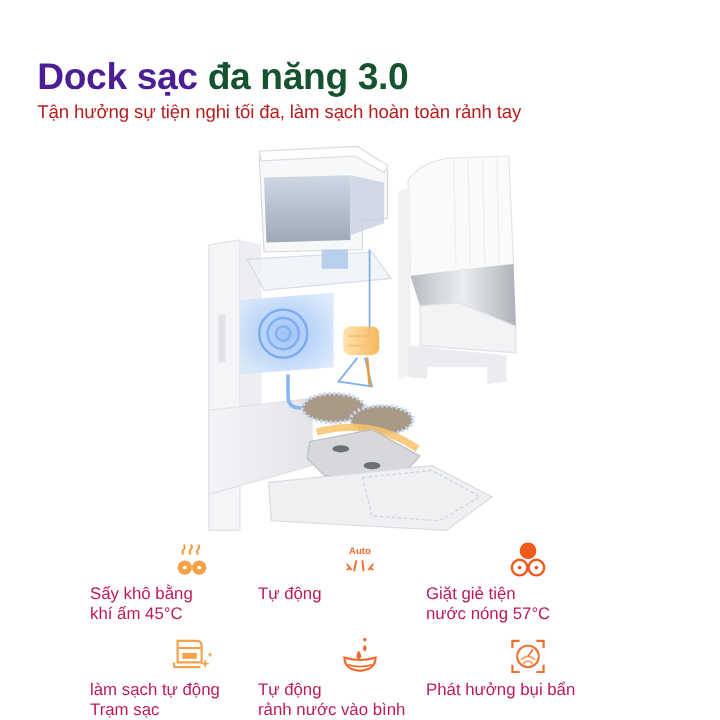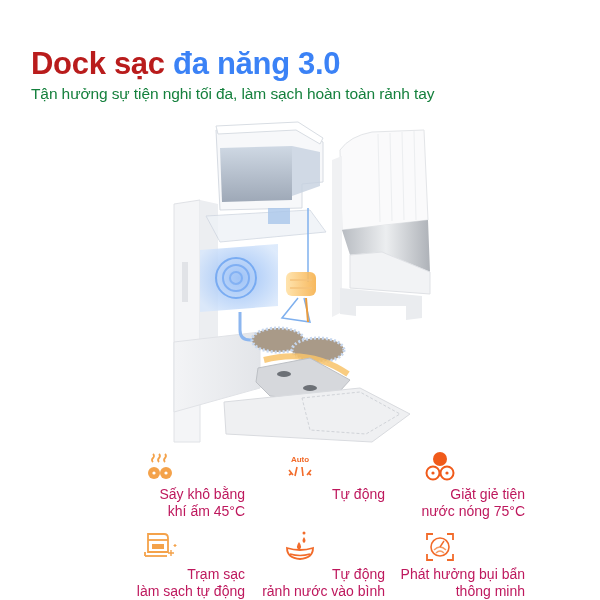--- a/index.html
+++ b/index.html
@@ -1,27 +1,27 @@
 <!DOCTYPE html>
 <html><head>
 <meta charset="utf-8">
 <style>
   * { margin:0; padding:0; box-sizing:border-box; }
   html, body { width:600px; height:600px; background:#ffffff; overflow:hidden; }
   body { font-family:"Liberation Sans", "DejaVu Sans", sans-serif; color:#222; position:relative; }
 
   .title { position:absolute; left:31px; top:44px; font-size:31px; font-weight:bold; letter-spacing:-0.3px; white-space:nowrap; line-height:40px; }
-  .title .dark { color:#b91c1c; }
-  .title .accent { color:#3b82f6; }
-  .subtitle { position:absolute; left:31px; top:85px; font-size:15.5px; color:#15803d; white-space:nowrap; letter-spacing:-0.1px; }
+  .title .dark { color:#4c1d95; }
+  .title .accent { color:#14532d; }
+  .subtitle { position:absolute; left:31px; top:85px; font-size:15.5px; color:#b91c1c; white-space:nowrap; letter-spacing:-0.1px; }
 
   .product { position:absolute; left:160px; top:112px; width:300px; height:335px; }
 
   .features { position:absolute; left:0; top:446px; width:600px; }
-  .feature { position:absolute; width:170px; text-align:right; }
+  .feature { position:absolute; width:170px; text-align:left; }
   .feature .icon { height:36px; display:flex; align-items:flex-end; justify-content:center; }
   .feature .label { margin-top:4px; font-size:14px; line-height:17px; color:#be185d; }
   .feature .label span { display:block; white-space:nowrap; }
 </style>
 </head>
 <body>
 
 <div class="title">
   <span class="dark">Dock sạc </span><span class="accent">đa năng 3.0</span>
 </div>
@@ -142,39 +142,39 @@
       <svg width="30" height="32" viewBox="0 0 30 32">
         <circle cx="15" cy="9" r="7" fill="#f05a1a"></circle>
         <circle cx="8" cy="23" r="6.5" fill="#fff" stroke="#f05a1a" stroke-width="2"></circle>
         <circle cx="22" cy="23" r="6.5" fill="#fff" stroke="#f05a1a" stroke-width="2"></circle>
         <circle cx="8" cy="23" r="1.6" fill="#f05a1a"></circle>
         <circle cx="22" cy="23" r="1.6" fill="#f05a1a"></circle>
       </svg>
     </div>
     <div class="label">
       <span>Giặt giẻ tiện</span>
-      <span>nước nóng 75°C</span>
+      <span>nước nóng 57°C</span>
     </div>
   </div>
 
   <div class="feature" style="left:75px; top:80px;">
     <div class="icon">
       <svg width="36" height="32" viewBox="0 0 36 32">
         <path d="M6 4 h16 q4 0 4 4 v14 h-20 z" fill="none" stroke="#f4a24a" stroke-width="1.8"></path>
         <line x1="6" y1="10" x2="26" y2="10" stroke="#f4a24a" stroke-width="1.8"></line>
         <rect x="10" y="14" width="12" height="5" fill="#f4a24a"></rect>
         <path d="M3 26 h22" stroke="#f4a24a" stroke-width="1.8"></path>
         <path d="M3 22 v4" stroke="#f4a24a" stroke-width="1.8"></path>
         <path d="M29 20 v6 M26 23 h6" stroke="#f4a24a" stroke-width="1.4"></path>
         <path d="M33 14 v3 M31.5 15.5 h3" stroke="#f4a24a" stroke-width="1.2"></path>
       </svg>
     </div>
     <div class="label">
+      <span>làm sạch tự động</span>
       <span>Trạm sạc</span>
-      <span>làm sạch tự động</span>
     </div>
   </div>
 
   <div class="feature" style="left:215px; top:80px;">
     <div class="icon">
       <svg width="32" height="32" viewBox="0 0 32 32">
         <circle cx="20" cy="3" r="1.5" fill="#f26b2a"></circle>
         <path d="M20 7 q3 4 0 6 q-3 -2 0 -6 z" fill="#f26b2a"></path>
         <path d="M15 12 q4 5 0 8 q-4 -3 0 -8 z" fill="#f26b2a"></path>
         <path d="M3 18 q13 4 26 0 q0 10 -13 11 q-13 -1 -13 -11 z" fill="none" stroke="#f26b2a" stroke-width="1.8"></path>
@@ -192,17 +192,16 @@
       <svg width="30" height="30" viewBox="0 0 30 30">
         <path d="M2 8 v-6 h6 M22 2 h6 v6 M28 22 v6 h-6 M8 28 h-6 v-6" fill="none" stroke="#f26b2a" stroke-width="1.8"></path>
         <circle cx="15" cy="15" r="9" fill="none" stroke="#f26b2a" stroke-width="1.6"></circle>
         <path d="M9 18 q6 -6 12 0" fill="none" stroke="#f59a63" stroke-width="1.4"></path>
         <path d="M11 21 q4 -4 8 0" fill="none" stroke="#f59a63" stroke-width="1.4"></path>
         <line x1="15" y1="15" x2="19" y2="9" stroke="#f26b2a" stroke-width="1.4"></line>
       </svg>
     </div>
     <div class="label">
       <span>Phát hưởng bụi bẩn</span>
-      <span>thông minh</span>
     </div>
   </div>
 
 </div>
 
 </body></html>

